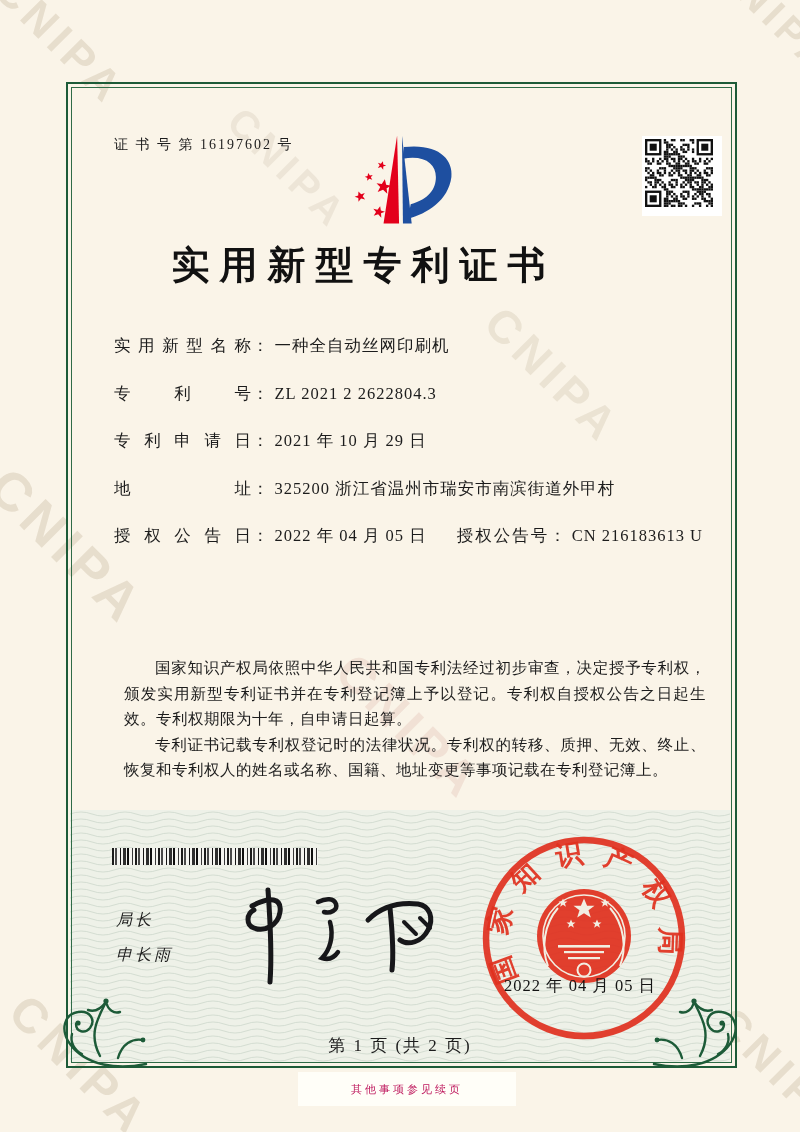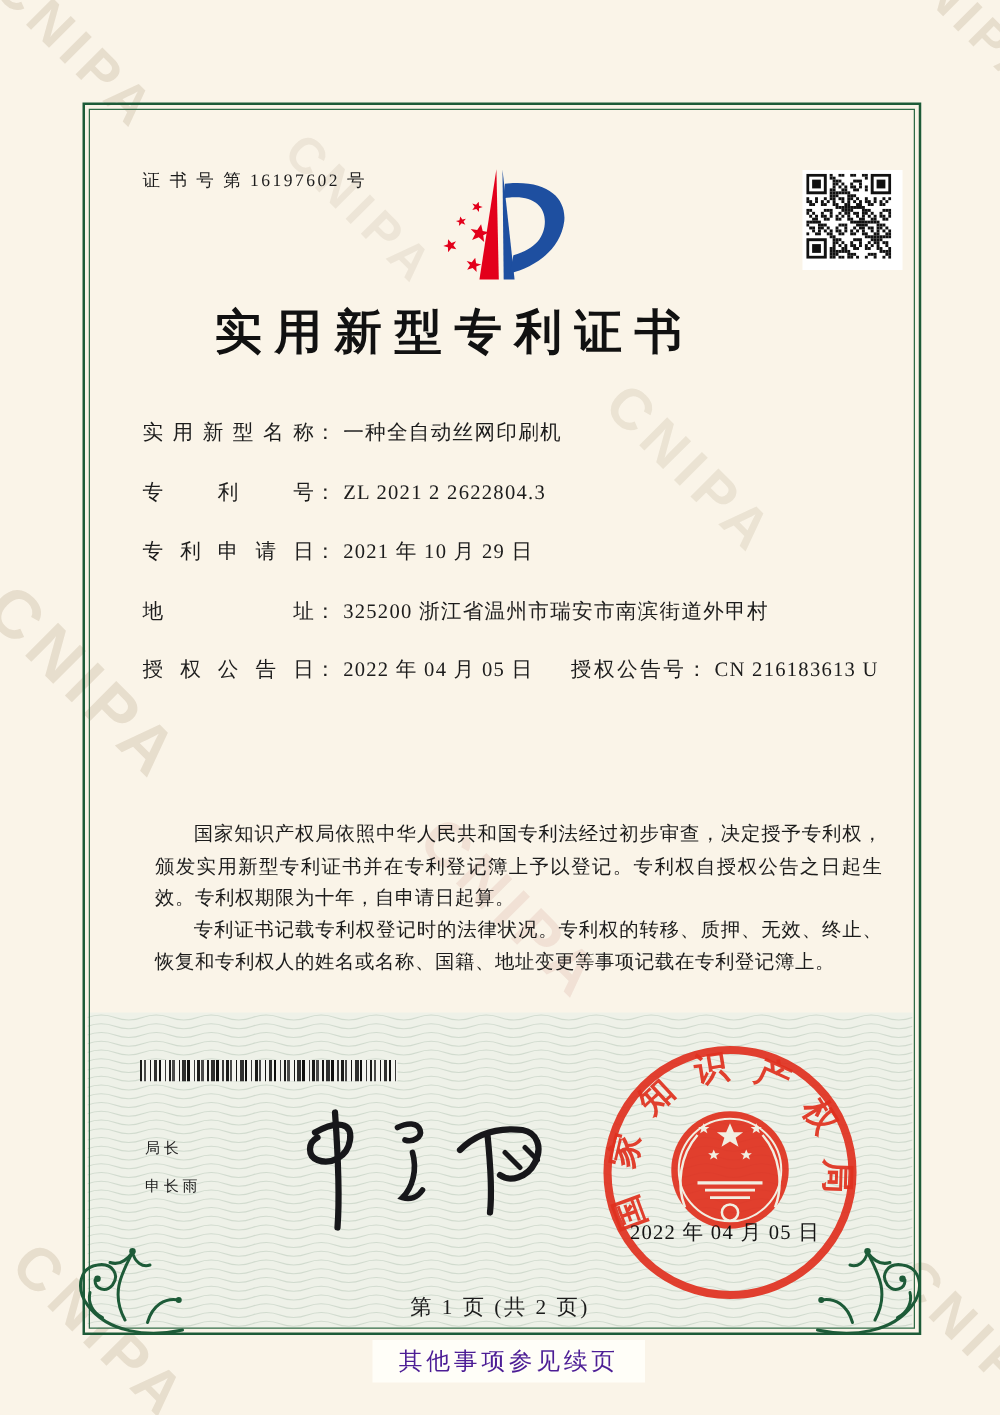--- a/index.html
+++ b/index.html
@@ -75,36 +75,36 @@
     font-size:15.5px;line-height:25.5px;text-align:justify;letter-spacing:.5px;
   }
   .paras p{margin:0;text-indent:2em;}
   .barcode{
     position:absolute;left:112px;top:848px;width:206px;height:17px;
     background:repeating-linear-gradient(90deg,
       #1b1b1b 0 2px,#f4f4f0 2px 3px,#4a4a4a 3px 5px,#f4f4f0 5px 8px,
       #161616 8px 9px,#f4f4f0 9px 11px,#2e2e2e 11px 14px,#f4f4f0 14px 15px,
       #0f0f0f 15px 17px,#f4f4f0 17px 20px,#3a3a3a 20px 21px,#f4f4f0 21px 23px);
   }
-  .officer{position:absolute;left:116px;top:910px;font-size:12px;letter-spacing:3px;}
+  .officer{position:absolute;left:116px;top:910px;font-size:16px;letter-spacing:3px;font-style:italic;}
   .officer div{margin-bottom:14px;}
   .signature{position:absolute;left:230px;top:878px;width:230px;height:115px;}
   .seal{position:absolute;left:478px;top:832px;width:212px;height:212px;}
   .seal-date{
     position:absolute;left:495px;top:975px;width:170px;
     font-size:16.5px;letter-spacing:1px;color:#141414;text-align:center;white-space:nowrap;
   }
   .page-info{
     position:absolute;left:0;top:1034px;width:800px;text-align:center;
     font-size:17px;letter-spacing:2px;
   }
   .cont-box{
     position:absolute;left:298px;top:1072px;width:218px;height:34px;
     background:#fffef8;display:flex;align-items:center;justify-content:center;
-    font-size:19px;letter-spacing:3px;color:#4c1d95;z-index:3;
+    font-size:11px;letter-spacing:3px;color:#be185d;z-index:3;
   }
 </style>
 </head>
 <body>
 
 <div class="wm wm1">CNIPA</div>
 <div class="wm wm2">CNIPA</div>
 <div class="wm wm3">CNIPA</div>
 <div class="wm wm4">CNIPA</div>
 <div class="wm wm5">CNIPA</div>

